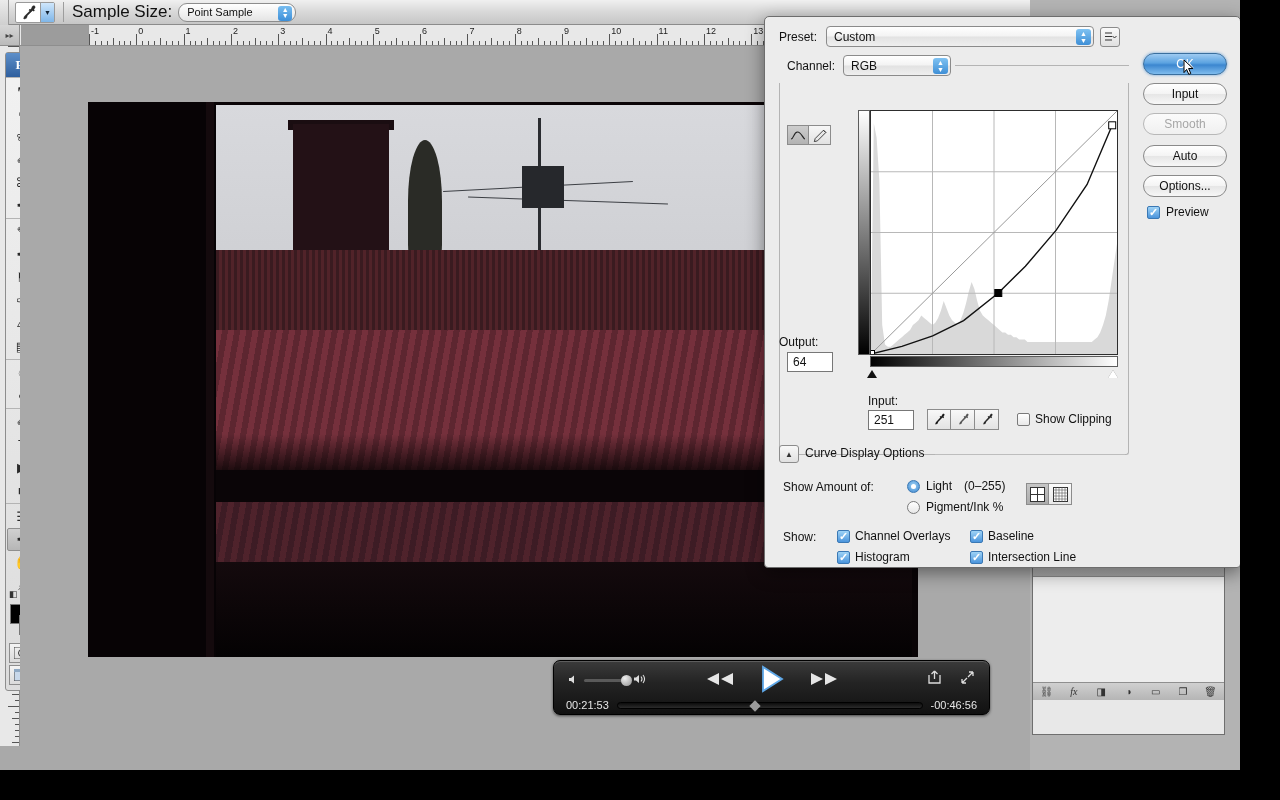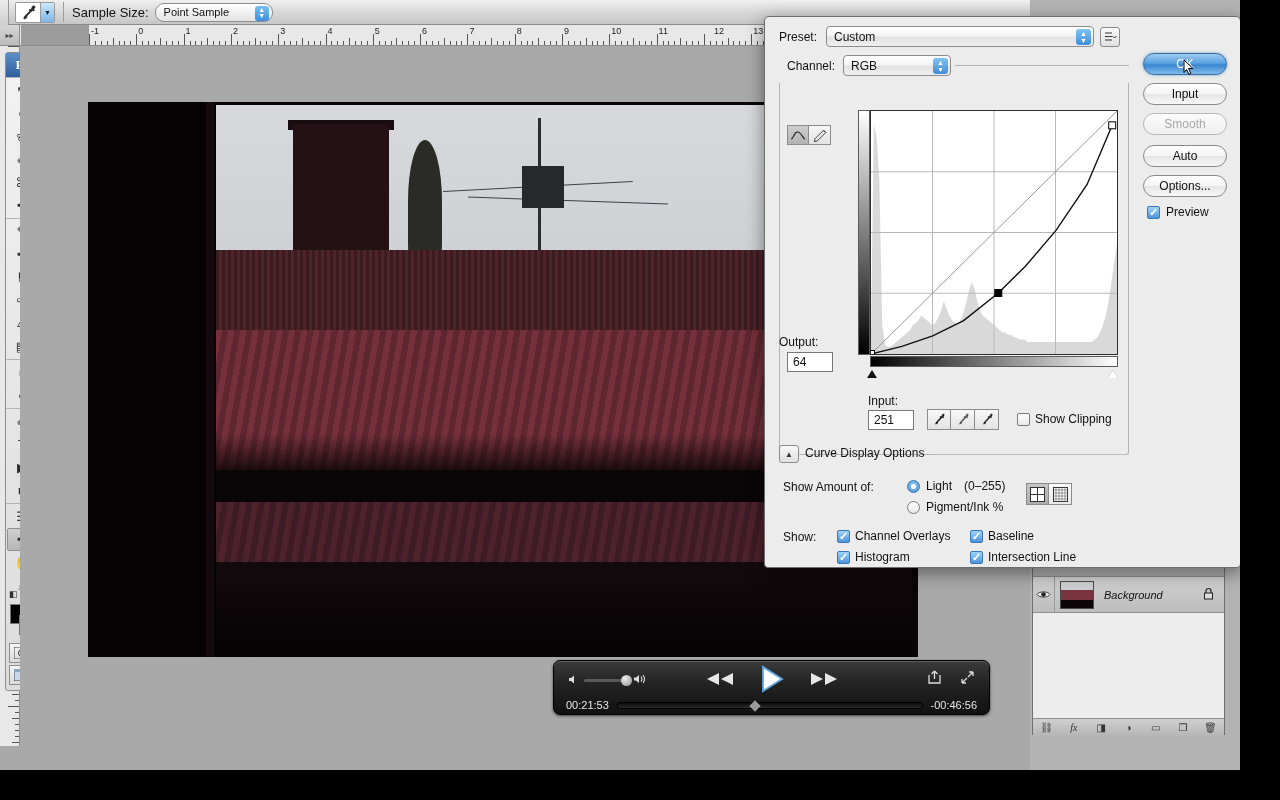--- a/index.html
+++ b/index.html
@@ -17,21 +17,21 @@
     border-bottom: 1px solid #8b8b8b; display: flex; align-items: center;
   }
   .ob-grip { width: 9px; height: 25px; background: linear-gradient(to bottom,#ebebeb,#cfcfcf); border-right:1px solid #999; }
   .tool-chip { display: flex; align-items: center; margin-left: 6px; height: 21px;
     border: 1px solid #9a9a9a; background: #fff; border-radius: 2px; }
   .tool-chip .glyph { width: 24px; height: 19px; display: flex; align-items: center; justify-content: center; }
   .tool-chip .drop { width: 14px; height: 19px; background: linear-gradient(to bottom,#cfe6fb,#7fb6e8);
     border-left: 1px solid #9a9a9a; display: flex; align-items: center; justify-content: center;
     font-size: 7px; color: #123; }
   .ob-sep { width: 1px; height: 20px; background: #9d9d9d; margin: 0 8px; }
-  .ob-label { font-size: 13px; color: #111; }
+  .ob-label { font-size: 17px; color: #111; }
   .ob-select { margin-left: 6px; height: 19px; width: 118px; border: 1px solid #8d8d8d; border-radius: 9px;
     background: linear-gradient(to bottom,#ffffff,#e4e4e4); font-size: 11px; color: #111;
     display: flex; align-items: center; padding-left: 8px; position: relative; }
   .ob-select .stepper { position: absolute; right: 3px; top: 2px; width: 14px; height: 15px; border-radius: 3px;
     background: linear-gradient(to bottom,#78bdf0,#3d8fd8); color: #fff; font-size: 7px;
     display: flex; flex-direction: column; align-items: center; justify-content: center; line-height: 6px; }
 
   
   .ruler-h { position: absolute; left: 0; top: 25px; width: 1240px; height: 21px;
     background: #e8e8e8; border-bottom: 1px solid #8e8e8e; overflow: hidden; }
@@ -392,21 +392,21 @@
         <div class="rtick" style="left: 650.688px; height: 4px;"></div>
         <div class="rlabel" style="left: 658.6px;">11</div>
         <div class="rtick" style="left: 656.6px; height: 11px;"></div>
         <div class="rtick" style="left: 662.512px; height: 4px;"></div>
         <div class="rtick" style="left: 668.425px; height: 4px;"></div>
         <div class="rtick" style="left: 674.337px; height: 4px;"></div>
         <div class="rtick" style="left: 680.25px; height: 7px;"></div>
         <div class="rtick" style="left: 686.162px; height: 4px;"></div>
         <div class="rtick" style="left: 692.075px; height: 4px;"></div>
         <div class="rtick" style="left: 697.987px; height: 4px;"></div>
-        <div class="rlabel" style="left: 705.9px; margin-left: 8px;">12</div>
+        <div class="rlabel" style="left: 705.9px;">12</div>
         <div class="rtick" style="left: 703.9px; height: 11px;"></div>
         <div class="rtick" style="left: 709.812px; height: 4px;"></div>
         <div class="rtick" style="left: 715.725px; height: 4px;"></div>
         <div class="rtick" style="left: 721.637px; height: 4px;"></div>
         <div class="rtick" style="left: 727.55px; height: 7px;"></div>
         <div class="rtick" style="left: 733.462px; height: 4px;"></div>
         <div class="rtick" style="left: 739.375px; height: 4px;"></div>
         <div class="rtick" style="left: 745.288px; height: 4px;"></div>
         <div class="rlabel" style="left: 753.2px;">13</div>
         <div class="rtick" style="left: 751.2px; height: 11px;"></div>
@@ -693,40 +693,20 @@
       <div class="frame-l2"></div>
       <div class="frame-right"></div>
     </div>
   </div>
 
   <div class="panel-dock"></div>
   <div class="layers-panel">
     <div class="lp-tabhead">
       <div class="lp-tab"></div>
     </div>
-    <div class="layer-row">
-      <div class="eye-cell">
-        <svg width="15" height="11" viewBox="0 0 15 11">
-          <path d="M1 5.5C3 2 12 2 14 5.5 12 9 3 9 1 5.5z" fill="#e9e9e9" stroke="#333" stroke-width=".9"></path>
-          <circle cx="7.5" cy="5.5" r="2.3" fill="#222"></circle>
-        </svg>
-      </div>
-      <div class="layer-thumb">
-        <div class="lt-sky"></div>
-          <div class="lt-roof"></div>
-          <div class="lt-dark"></div>
-      </div>
-      <div class="layer-name">Background</div>
-      <div class="lock-ic">
-        <svg width="11" height="13" viewBox="0 0 11 13">
-          <path d="M3 6V4a2.5 2.5 0 015 0v2" fill="none" stroke="#222" stroke-width="1.2"></path>
-          <rect x="1.5" y="6" width="8" height="6" fill="#dedede" stroke="#222" stroke-width="1"></rect>
-        </svg>
-      </div>
-    </div>
     <div class="lp-body"></div>
     <div class="lp-footer">
       <span class="lp-fic">⛓</span>
       <span class="lp-fic" style="font-style:italic;font-family:'Liberation Serif',serif;">fx</span>
       <span class="lp-fic">◨</span>
       <span class="lp-fic">◑</span>
       <span class="lp-fic">▭</span>
       <span class="lp-fic">❐</span>
       <span class="lp-fic">🗑</span>
     </div>

